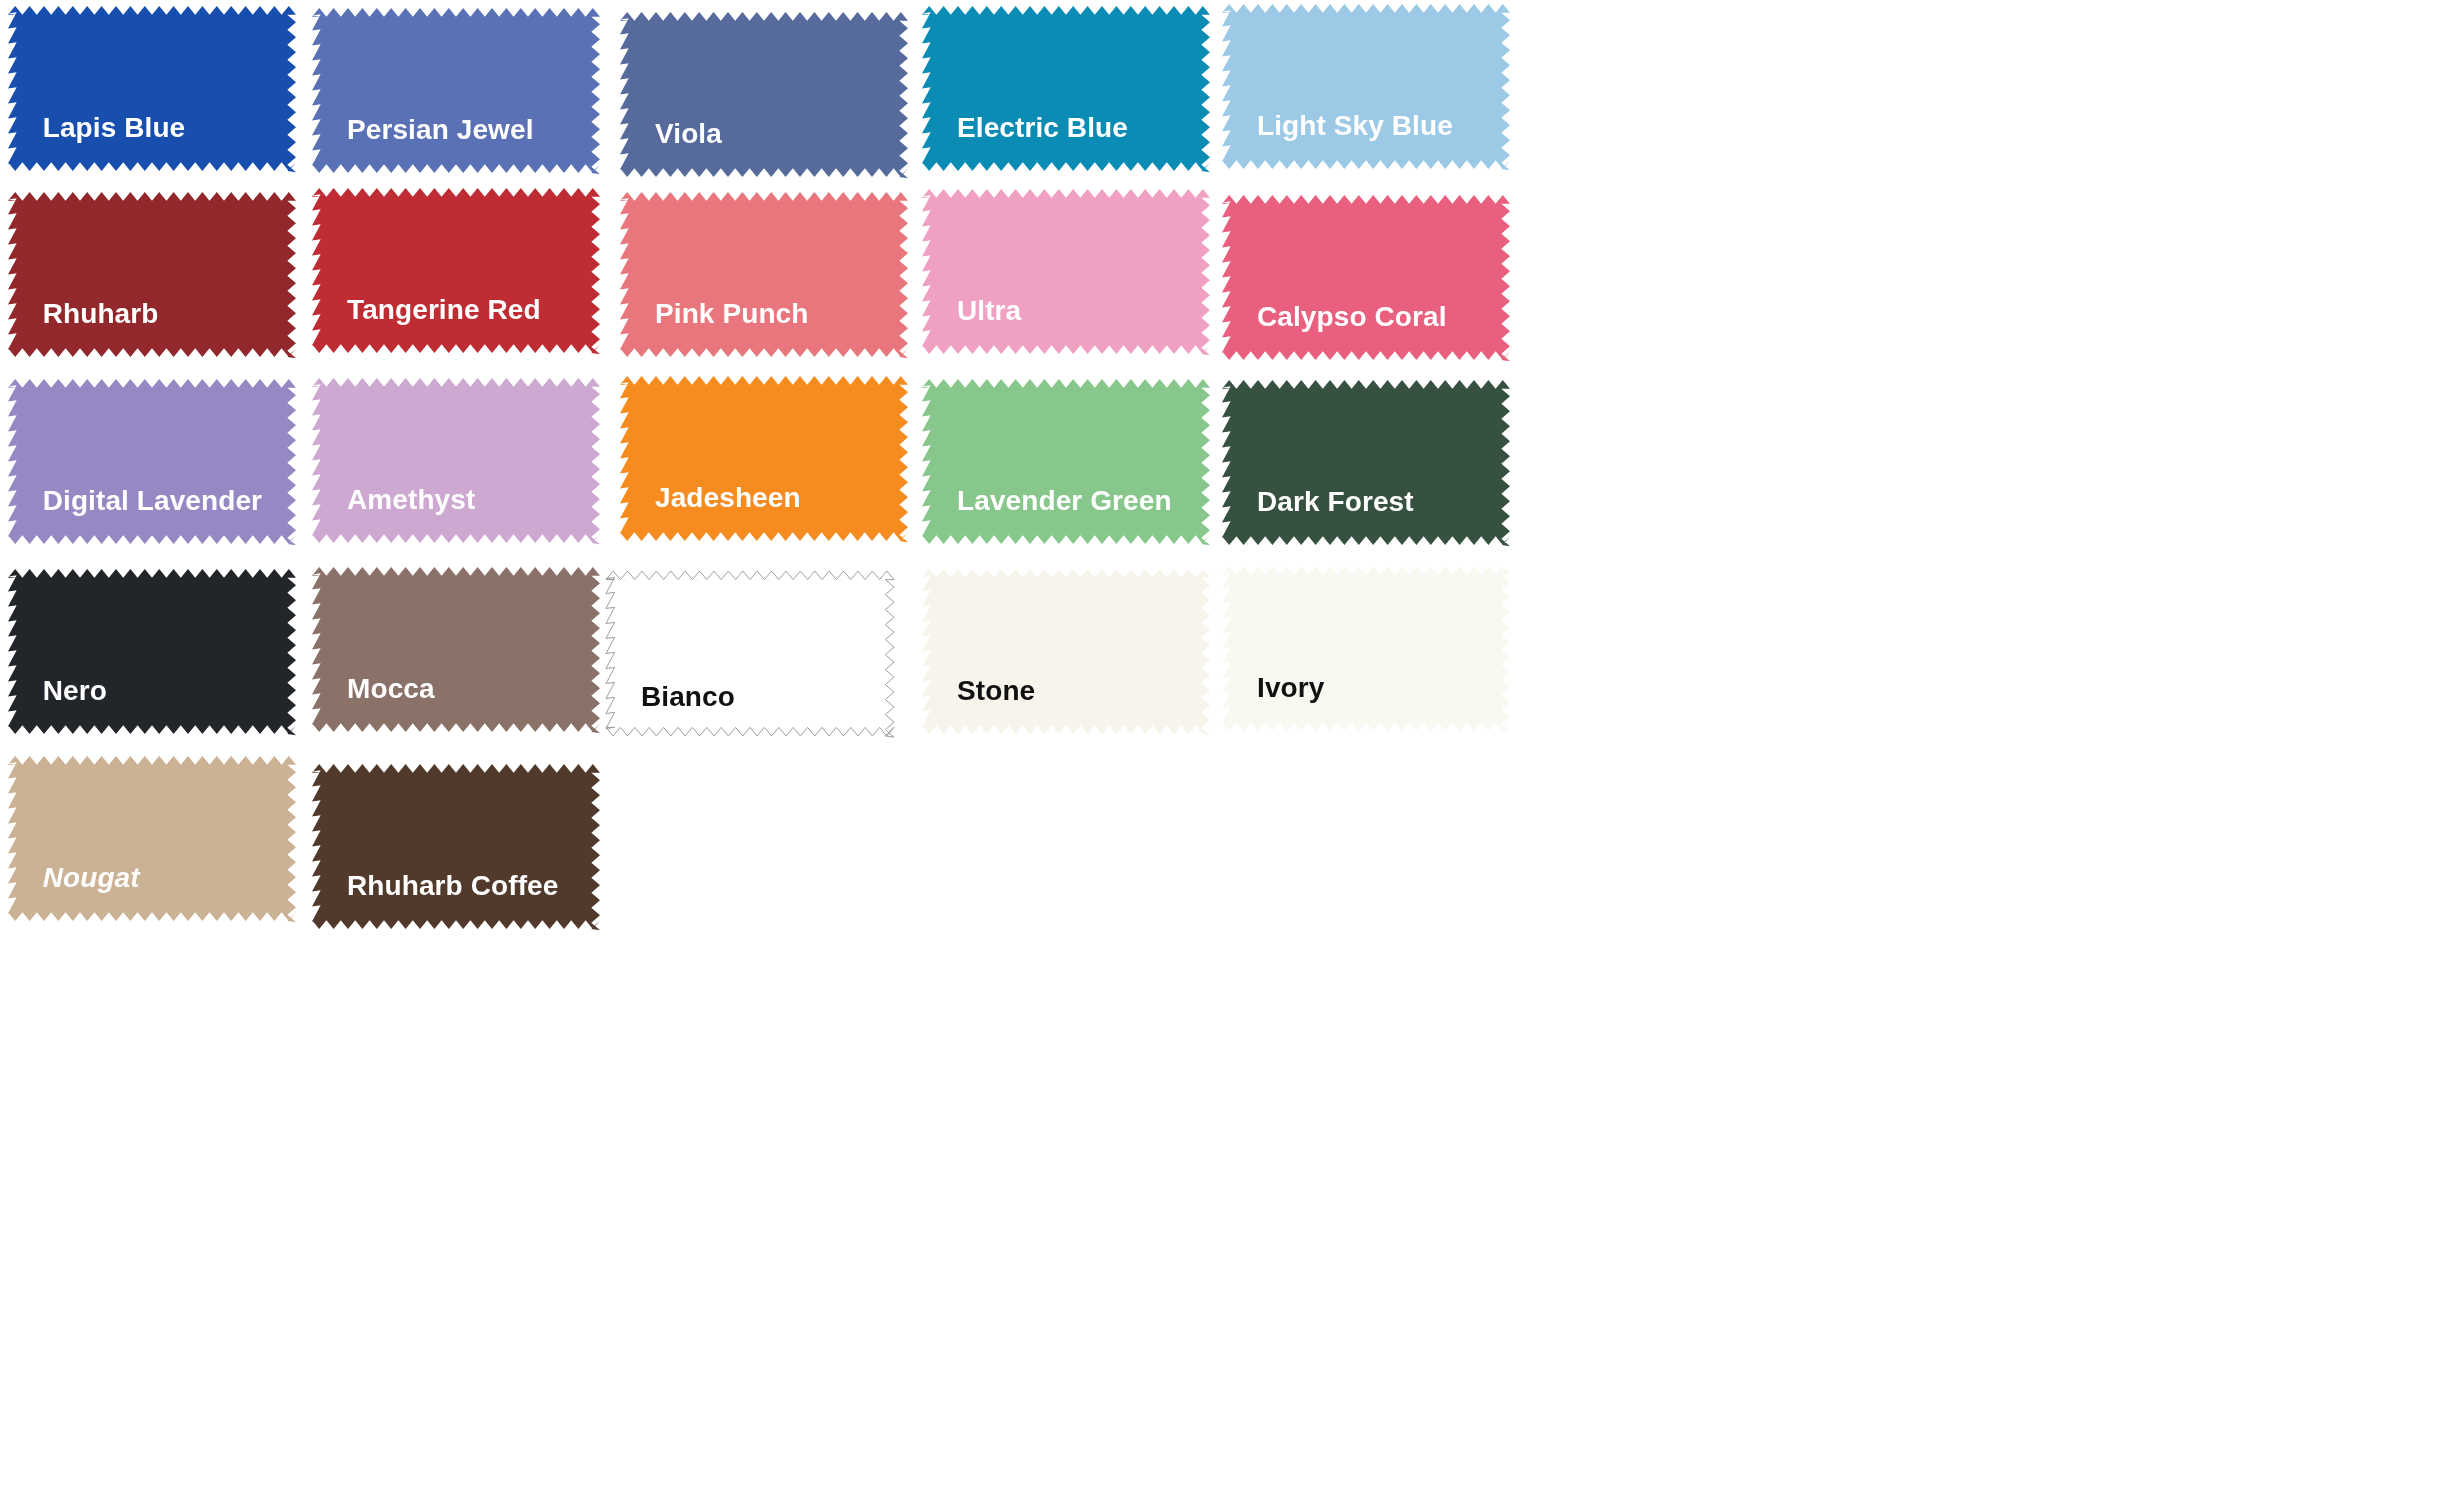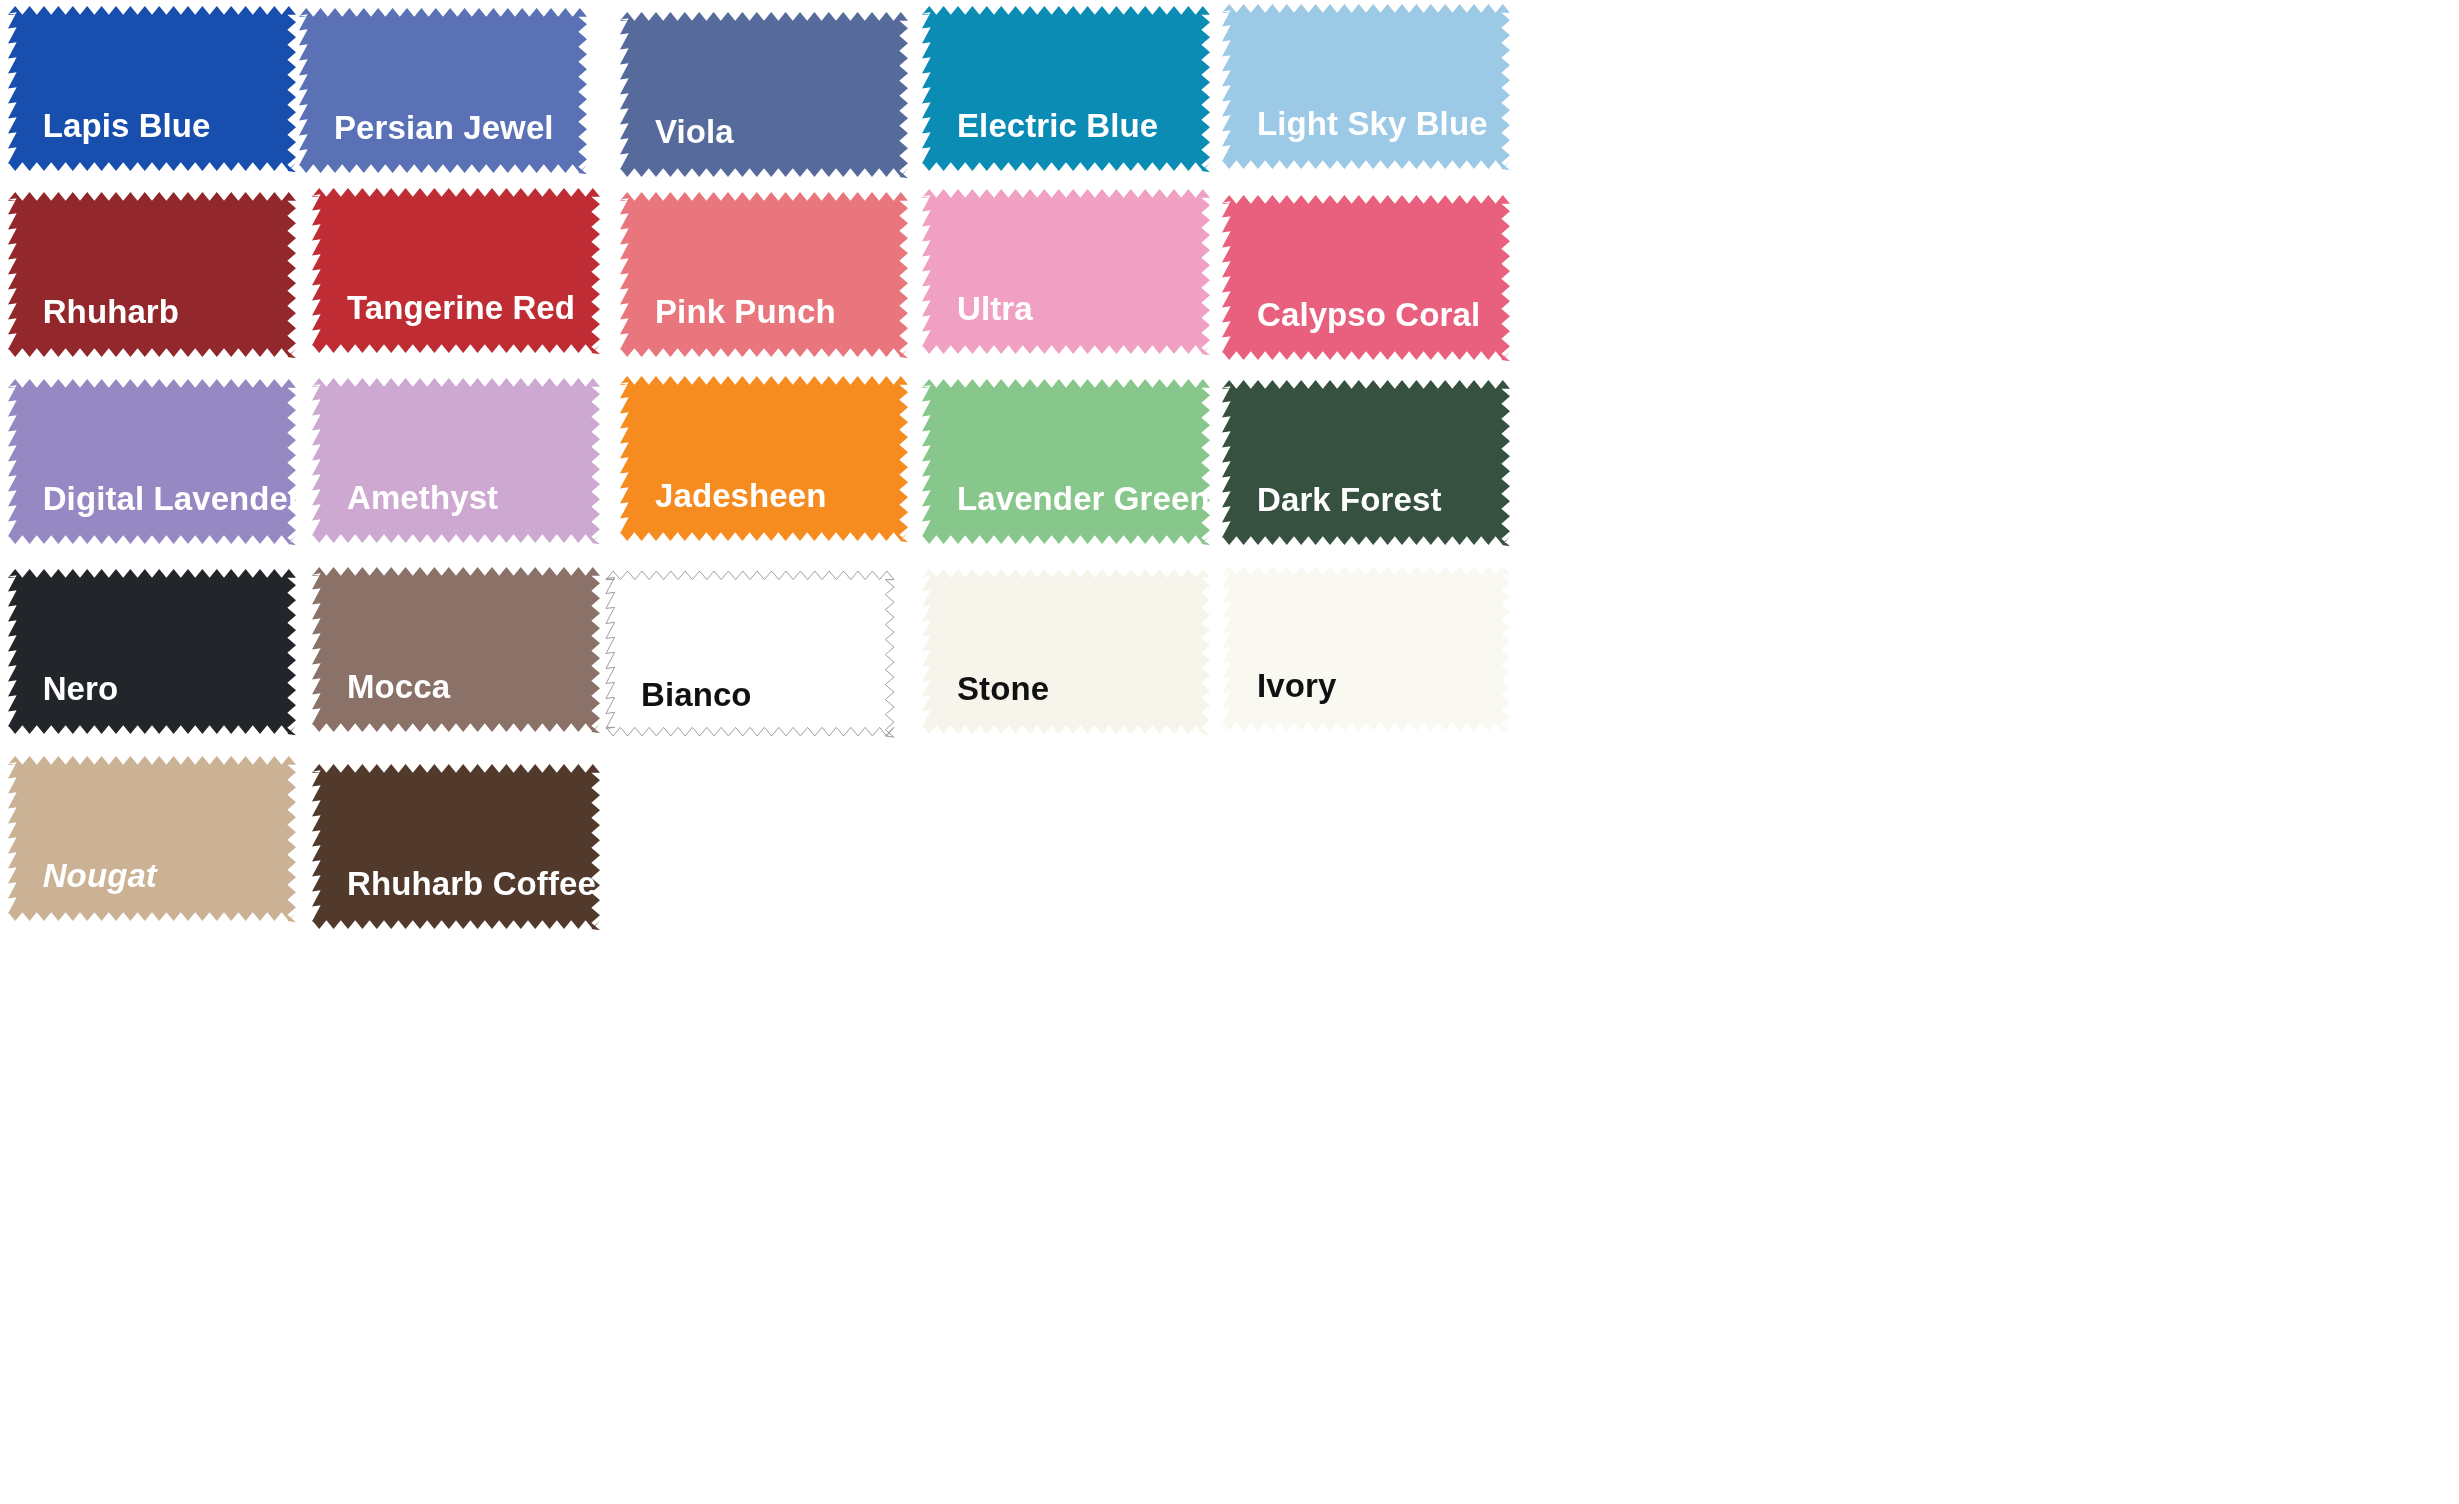--- a/index.html
+++ b/index.html
@@ -24,21 +24,21 @@
     position:absolute;
     top:0;left:0;
     width:100%;height:100%;
     display:block;
     overflow:visible;
   }
   .swatch-label{
     position:absolute;
     left:35px;
     bottom:29px;
-    font-size:33px;
+    font-size:28px;
     font-weight:700;
     letter-spacing:0.1px;
     line-height:1;
     white-space:nowrap;
     color:#ffffff;
     z-index:2;
     font-family:"Liberation Sans","DejaVu Sans",sans-serif;
   }
   .swatch.dark-text .swatch-label{color:#111111;}
   .swatch.outlined .swatch-label{bottom:25px;}
@@ -46,21 +46,21 @@
 </head>
 <body>
 
 <div id="palette-grid">
     <div class="swatch" style="left: 7.7px; top: 5.8px;">
       <svg viewBox="0 0 300 172" preserveAspectRatio="none">
         <polygon points="0.00,9.00 7.50,0.00 15.00,9.00 22.50,0.00 30.00,9.00 37.50,0.00 45.00,9.00 52.50,0.00 60.00,9.00 67.50,0.00 75.00,9.00 82.50,0.00 90.00,9.00 97.50,0.00 105.00,9.00 112.50,0.00 120.00,9.00 127.50,0.00 135.00,9.00 142.50,0.00 150.00,9.00 157.50,0.00 165.00,9.00 172.50,0.00 180.00,9.00 187.50,0.00 195.00,9.00 202.50,0.00 210.00,9.00 217.50,0.00 225.00,9.00 232.50,0.00 240.00,9.00 247.50,0.00 255.00,9.00 262.50,0.00 270.00,9.00 277.50,0.00 285.00,9.00 292.50,0.00 300.00,9.00 291.00,9.00 300.00,16.82 291.00,24.64 300.00,32.45 291.00,40.27 300.00,48.09 291.00,55.91 300.00,63.73 291.00,71.55 300.00,79.36 291.00,87.18 300.00,95.00 291.00,102.82 300.00,110.64 291.00,118.45 300.00,126.27 291.00,134.09 300.00,141.91 291.00,149.73 300.00,157.55 291.00,165.36 300.00,173.18 291.00,172.00 300.00,163.00 292.50,172.00 285.00,163.00 277.50,172.00 270.00,163.00 262.50,172.00 255.00,163.00 247.50,172.00 240.00,163.00 232.50,172.00 225.00,163.00 217.50,172.00 210.00,163.00 202.50,172.00 195.00,163.00 187.50,172.00 180.00,163.00 172.50,172.00 165.00,163.00 157.50,172.00 150.00,163.00 142.50,172.00 135.00,163.00 127.50,172.00 120.00,163.00 112.50,172.00 105.00,163.00 97.50,172.00 90.00,163.00 82.50,172.00 75.00,163.00 67.50,172.00 60.00,163.00 52.50,172.00 45.00,163.00 37.50,172.00 30.00,163.00 22.50,172.00 15.00,163.00 7.50,172.00 0.00,163.00 9.00,163.00 0.00,164.18 9.00,147.36 0.00,148.55 9.00,131.73 0.00,132.91 9.00,116.09 0.00,117.27 9.00,100.45 0.00,101.64 9.00,84.82 0.00,86.00 9.00,69.18 0.00,70.36 9.00,53.55 0.00,54.73 9.00,37.91 0.00,39.09 9.00,22.27 0.00,23.45 9.00,6.64 0.00,7.82 9.00,9.00" fill="#184EAE" stroke="none"></polygon>
       </svg>
       <span class="swatch-label">Lapis Blue</span>
     </div>
-    <div class="swatch" style="left: 299px; top: 7.7px; text-align: right;">
+    <div class="swatch" style="left: 312px; top: 7.7px; text-align: right;">
       <svg viewBox="0 0 300 172" preserveAspectRatio="none">
         <polygon points="0.00,9.00 7.50,0.00 15.00,9.00 22.50,0.00 30.00,9.00 37.50,0.00 45.00,9.00 52.50,0.00 60.00,9.00 67.50,0.00 75.00,9.00 82.50,0.00 90.00,9.00 97.50,0.00 105.00,9.00 112.50,0.00 120.00,9.00 127.50,0.00 135.00,9.00 142.50,0.00 150.00,9.00 157.50,0.00 165.00,9.00 172.50,0.00 180.00,9.00 187.50,0.00 195.00,9.00 202.50,0.00 210.00,9.00 217.50,0.00 225.00,9.00 232.50,0.00 240.00,9.00 247.50,0.00 255.00,9.00 262.50,0.00 270.00,9.00 277.50,0.00 285.00,9.00 292.50,0.00 300.00,9.00 291.00,9.00 300.00,16.82 291.00,24.64 300.00,32.45 291.00,40.27 300.00,48.09 291.00,55.91 300.00,63.73 291.00,71.55 300.00,79.36 291.00,87.18 300.00,95.00 291.00,102.82 300.00,110.64 291.00,118.45 300.00,126.27 291.00,134.09 300.00,141.91 291.00,149.73 300.00,157.55 291.00,165.36 300.00,173.18 291.00,172.00 300.00,163.00 292.50,172.00 285.00,163.00 277.50,172.00 270.00,163.00 262.50,172.00 255.00,163.00 247.50,172.00 240.00,163.00 232.50,172.00 225.00,163.00 217.50,172.00 210.00,163.00 202.50,172.00 195.00,163.00 187.50,172.00 180.00,163.00 172.50,172.00 165.00,163.00 157.50,172.00 150.00,163.00 142.50,172.00 135.00,163.00 127.50,172.00 120.00,163.00 112.50,172.00 105.00,163.00 97.50,172.00 90.00,163.00 82.50,172.00 75.00,163.00 67.50,172.00 60.00,163.00 52.50,172.00 45.00,163.00 37.50,172.00 30.00,163.00 22.50,172.00 15.00,163.00 7.50,172.00 0.00,163.00 9.00,163.00 0.00,164.18 9.00,147.36 0.00,148.55 9.00,131.73 0.00,132.91 9.00,116.09 0.00,117.27 9.00,100.45 0.00,101.64 9.00,84.82 0.00,86.00 9.00,69.18 0.00,70.36 9.00,53.55 0.00,54.73 9.00,37.91 0.00,39.09 9.00,22.27 0.00,23.45 9.00,6.64 0.00,7.82 9.00,9.00" fill="#5A72B5" stroke="none"></polygon>
       </svg>
       <span class="swatch-label">Persian Jewel</span>
     </div>
     <div class="swatch" style="left: 620px; top: 11.5px;">
       <svg viewBox="0 0 300 172" preserveAspectRatio="none">
         <polygon points="0.00,9.00 7.50,0.00 15.00,9.00 22.50,0.00 30.00,9.00 37.50,0.00 45.00,9.00 52.50,0.00 60.00,9.00 67.50,0.00 75.00,9.00 82.50,0.00 90.00,9.00 97.50,0.00 105.00,9.00 112.50,0.00 120.00,9.00 127.50,0.00 135.00,9.00 142.50,0.00 150.00,9.00 157.50,0.00 165.00,9.00 172.50,0.00 180.00,9.00 187.50,0.00 195.00,9.00 202.50,0.00 210.00,9.00 217.50,0.00 225.00,9.00 232.50,0.00 240.00,9.00 247.50,0.00 255.00,9.00 262.50,0.00 270.00,9.00 277.50,0.00 285.00,9.00 292.50,0.00 300.00,9.00 291.00,9.00 300.00,16.82 291.00,24.64 300.00,32.45 291.00,40.27 300.00,48.09 291.00,55.91 300.00,63.73 291.00,71.55 300.00,79.36 291.00,87.18 300.00,95.00 291.00,102.82 300.00,110.64 291.00,118.45 300.00,126.27 291.00,134.09 300.00,141.91 291.00,149.73 300.00,157.55 291.00,165.36 300.00,173.18 291.00,172.00 300.00,163.00 292.50,172.00 285.00,163.00 277.50,172.00 270.00,163.00 262.50,172.00 255.00,163.00 247.50,172.00 240.00,163.00 232.50,172.00 225.00,163.00 217.50,172.00 210.00,163.00 202.50,172.00 195.00,163.00 187.50,172.00 180.00,163.00 172.50,172.00 165.00,163.00 157.50,172.00 150.00,163.00 142.50,172.00 135.00,163.00 127.50,172.00 120.00,163.00 112.50,172.00 105.00,163.00 97.50,172.00 90.00,163.00 82.50,172.00 75.00,163.00 67.50,172.00 60.00,163.00 52.50,172.00 45.00,163.00 37.50,172.00 30.00,163.00 22.50,172.00 15.00,163.00 7.50,172.00 0.00,163.00 9.00,163.00 0.00,164.18 9.00,147.36 0.00,148.55 9.00,131.73 0.00,132.91 9.00,116.09 0.00,117.27 9.00,100.45 0.00,101.64 9.00,84.82 0.00,86.00 9.00,69.18 0.00,70.36 9.00,53.55 0.00,54.73 9.00,37.91 0.00,39.09 9.00,22.27 0.00,23.45 9.00,6.64 0.00,7.82 9.00,9.00" fill="#566B9B" stroke="none"></polygon>
       </svg>
       <span class="swatch-label">Viola</span>

